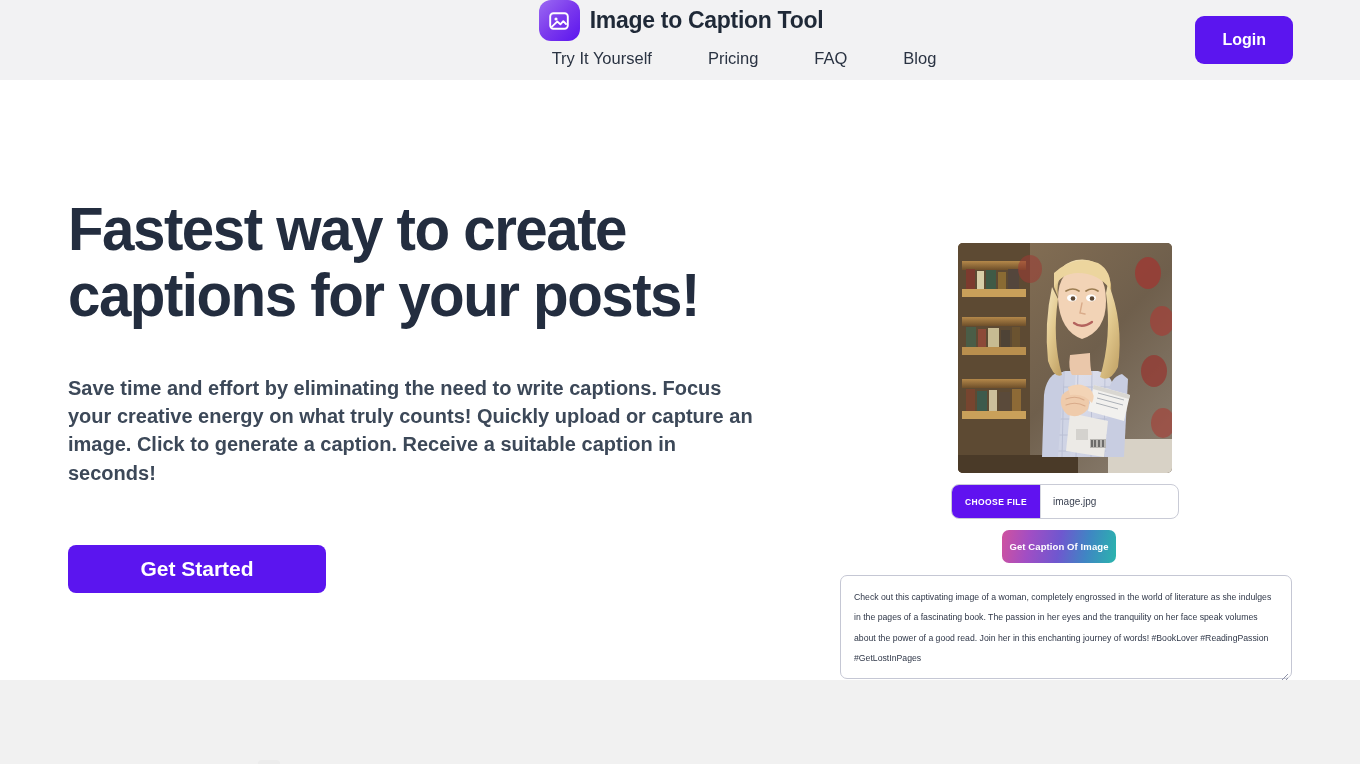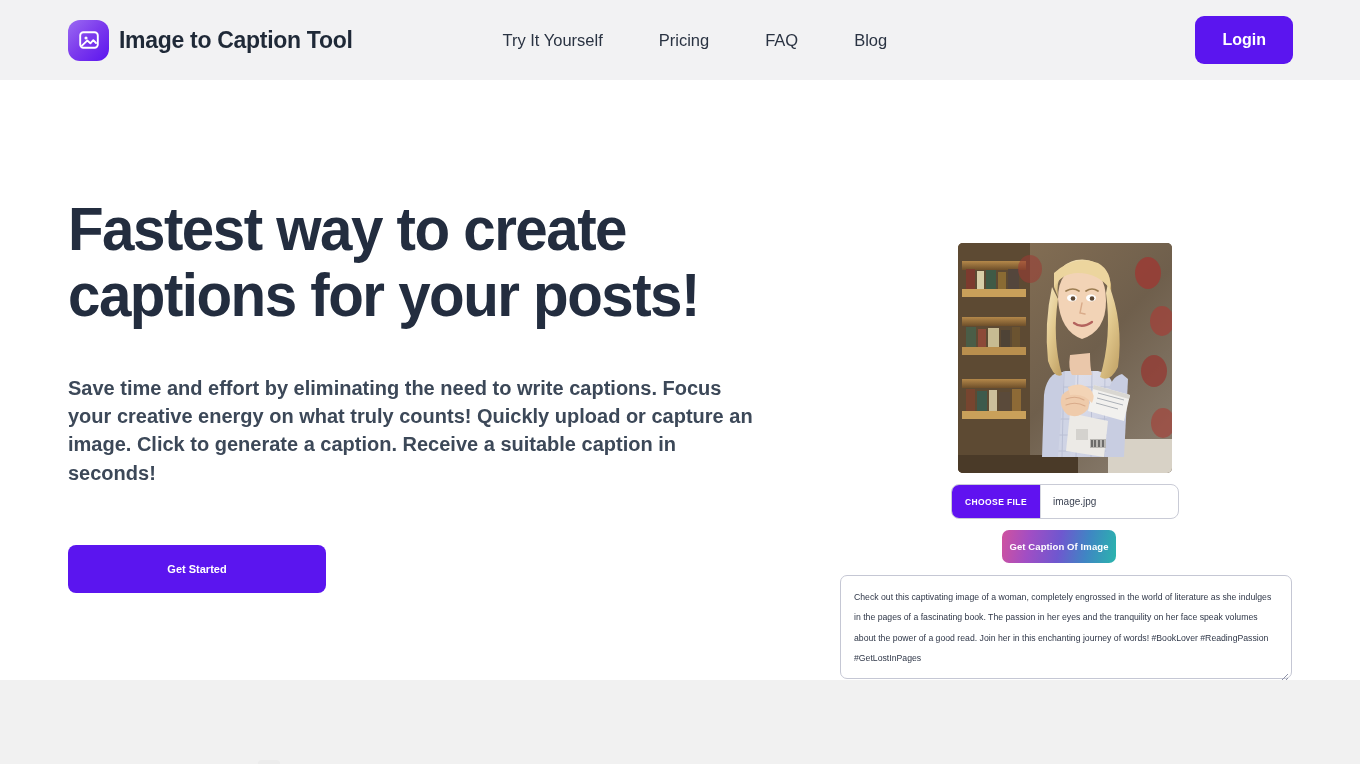--- a/index.html
+++ b/index.html
@@ -19,20 +19,21 @@
   }
 
   
   .site-header {
     height: 80px;
     background: #f2f2f3;
     display: flex;
     align-items: center;
     padding: 0 66px 0 68px;
     position: relative;
+    flex-direction: column;
   }
 
   .brand {
     display: flex;
     align-items: center;
     gap: 10px;
     cursor: pointer;
   }
 
   .brand-logo {
@@ -125,21 +126,21 @@
 
   .get-started-button {
     margin-top: 58px;
     width: 258px;
     height: 48px;
     border: none;
     border-radius: 8px;
     background: #5b15ef;
     color: #ffffff;
     font-family: inherit;
-    font-size: 11px;
+    font-size: 21px;
     font-weight: 700;
     cursor: pointer;
   }
 
   
   .demo-mock {
     position: absolute;
     left: 840px;
     top: 163px;
     width: 452px;

